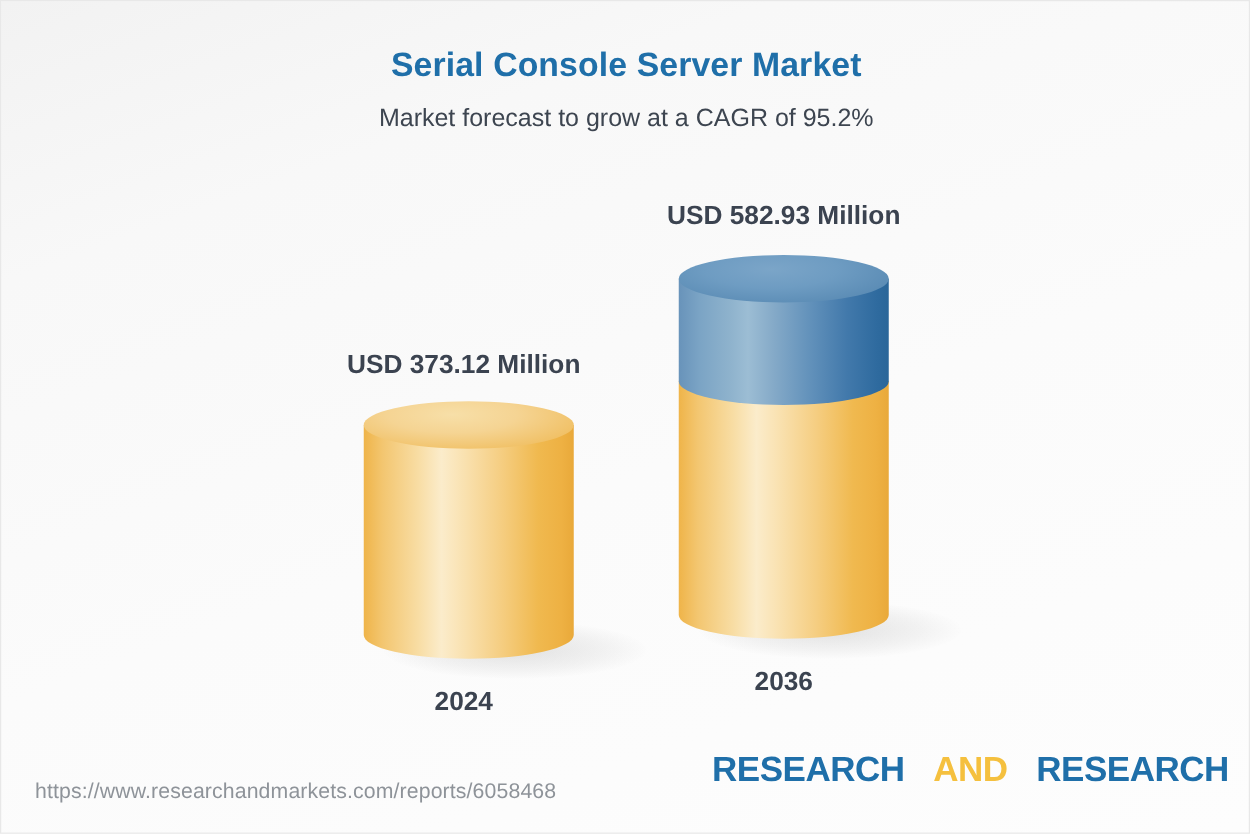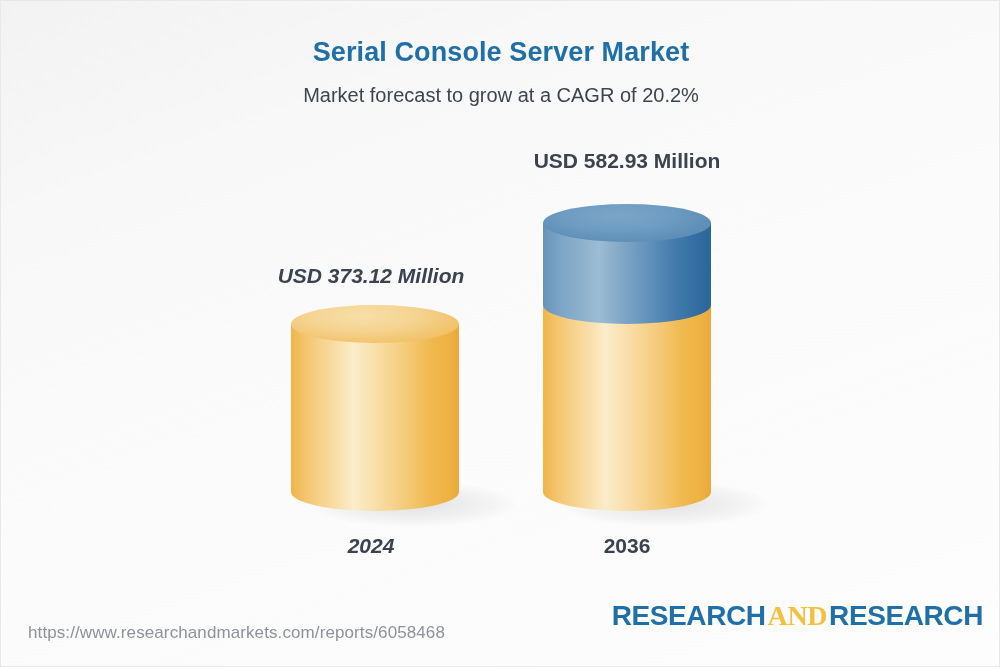--- a/index.html
+++ b/index.html
@@ -165,60 +165,60 @@
     line-height: 15px;
   }
 </style>
 </head>
 <body>
 
 <div id="chart-card">
 
   <div id="title-block">
     <div id="chart-title">Serial Console Server Market</div>
-    <div id="chart-subtitle">Market forecast to grow at a CAGR of 20.2%</div>
+    <div id="chart-subtitle">Market forecast to grow at a CAGR of 95.2%</div>
   </div>
 
   <div id="plot-area">
 
-    <div class="bar-group" style="left:210px; top:0; width:320px; height:600px;font-style:italic;">
+    <div class="bar-group" style="left:210px; top:16px; width:320px; height:600px;">
 
       <div class="value-label" style="left:0; top:263px;">USD 373.12 Million</div>
 
       <div class="cylinder" style="left:80px; top:304px; width:168px; height:208px;">
 
         <div class="cyl-shadow" style="left:16px; top:176px; width:210px; height:46px;"></div>
 
         <div class="cyl-body gold-body" style="top:19px; width:168px; height:187px; border-radius:0 0 84px 84px / 0 0 19px 19px;"></div>
 
         <div class="cyl-top gold-top" style="top:0; width:168px; height:38px;"></div>
       </div>
 
       <div class="cat-label" style="left:0; top:533px;">2024</div>
     </div>
 
     <div class="bar-group" style="left:466px; top:0; width:320px; height:600px;">
 
-      <div class="value-label" style="left:0; top:148px;">USD 582.93 Million</div>
+      <div class="value-label" style="left:0; top:160px;">USD 582.93 Million</div>
 
       <div class="cylinder" style="left:76px; top:203px; width:168px; height:309px;">
 
         <div class="cyl-shadow" style="left:16px; top:277px; width:210px; height:46px;"></div>
 
         <div class="cyl-body gold-body" style="top:101px; width:168px; height:206px; border-radius:0 0 84px 84px / 0 0 19px 19px;"></div>
 
         <div class="cyl-body blue-body" style="top:19px; width:168px; height:101px; border-radius:0 0 84px 84px / 0 0 19px 19px;"></div>
 
         <div class="cyl-top blue-top" style="top:0; width:168px; height:38px;"></div>
       </div>
 
       <div class="cat-label" style="left:0; top:533px;">2036</div>
     </div>
 
   </div>
 
   <div id="footer-url">https://www.researchandmarkets.com/reports/6058468</div>
 
   <div id="logo-block">
-    <div id="logo-wordmark"><span>RESEARCH</span><span id="logo-word-and" style="margin:0 2px;font-family:Liberation Serif, serif;">AND</span><span>RESEARCH</span></div>
+    <div id="logo-wordmark"><span>RESEARCH</span><span id="logo-word-and" style="margin:0 23px;">AND</span><span>RESEARCH</span></div>
   </div>
 
 </div>
 
 </body></html>

